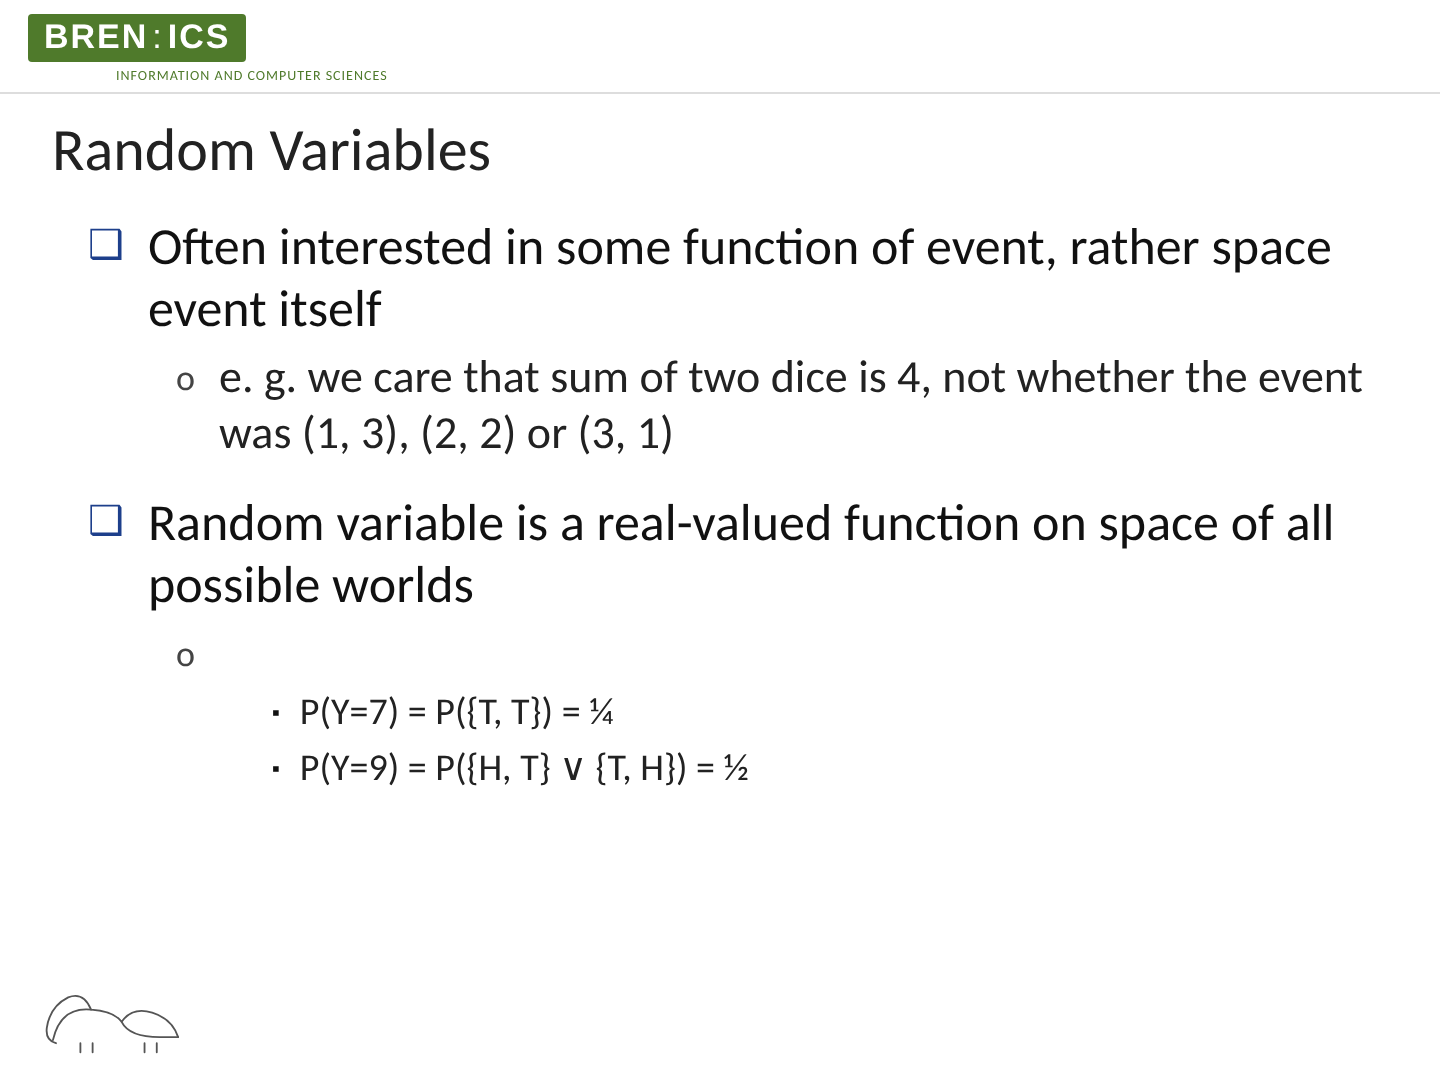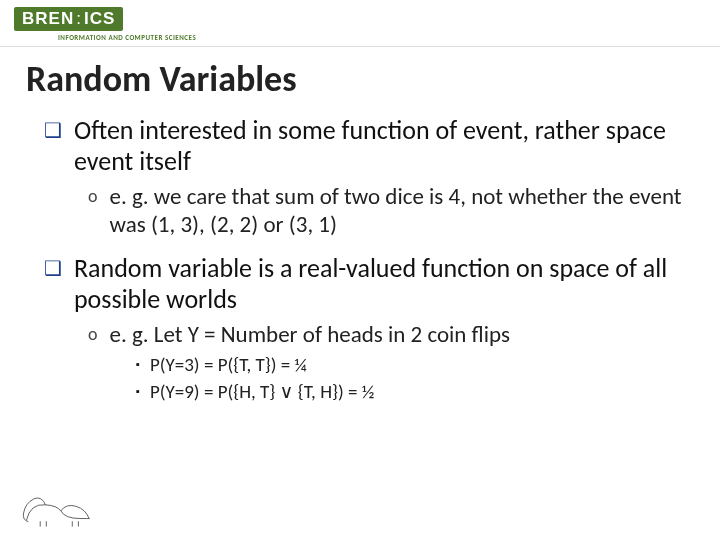--- a/index.html
+++ b/index.html
@@ -36,43 +36,43 @@
   }
   .bren-logo .colon {
     margin: 0 2px;
     font-weight: 400;
   }
   .bren-sub {
     font-size: 7px;
     color: #4f7a2b;
     letter-spacing: 0.5px;
     margin-top: 2px;
-    font-weight: 700;
+    font-weight: 400;
     padding-left: 44px;
   }
   .uci {
     font-variant: small-caps;
     font-family: "Times New Roman", serif;
     color: #666;
     font-size: 15px;
     letter-spacing: 0.5px;
     display: flex;
     align-items: center;
   }
   .uci .seal {
     width: 18px;
     height: 18px;
     border-radius: 50%;
     background: radial-gradient(circle at 35% 35%, #f7d774, #c9a227);
     margin: 0 6px;
     border: 1px solid #b8941f;
   }
   h1.title {
-    font-size: 36px;
-    font-weight: 700;
+    font-size: 30px;
+    font-weight: 400;
     margin: 10px 0 14px 26px;
     color: #222;
     font-family: Calibri, Arial, sans-serif;
   }
   .content {
     padding: 0 30px 0 44px;
   }
   .bullet-1 {
     display: flex;
     margin: 0 0 6px 0;
@@ -147,26 +147,25 @@
     <span>e. g. we care that sum of two dice is 4, not whether the event was (1, 3), (2, 2) or (3, 1)</span>
   </div>
 
   <div class="bullet-1" style="margin-top:14px">
     <span class="sq">❑</span>
     <span>Random variable is a real-valued function on space of all possible worlds</span>
   </div>
 
   <div class="bullet-2">
     <span class="circ">o</span>
-    <span>e. g. Let Y = Number of heads in 2 coin flips</span>
   </div>
 
   <div class="bullet-3">
     <span class="sqs">▪</span>
-    <span>P(Y=3) = P({T, T}) = ¼</span>
+    <span>P(Y=7) = P({T, T}) = ¼</span>
   </div>
 
   <div class="bullet-3">
     <span class="sqs">▪</span>
     <span>P(Y=9) = P({H, T} ∨ {T, H}) = ½</span>
   </div>
 
 </div>
 
 <svg class="anteater" viewBox="0 0 100 55">

